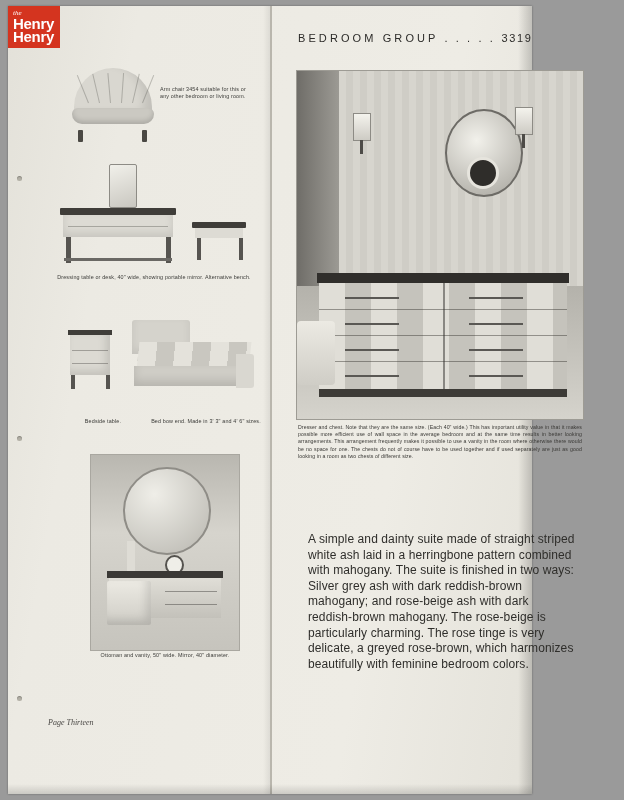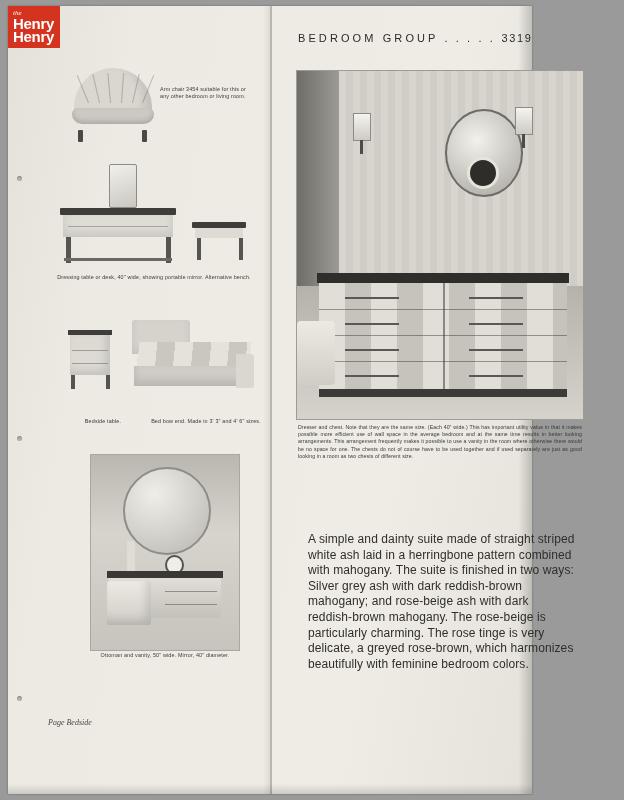--- a/index.html
+++ b/index.html
@@ -555,21 +555,21 @@
         <div class="van-vase"></div>
         <div class="van-clock"></div>
         <div class="van-top"></div>
         <div class="van-body"></div>
         <div class="van-drawer" style="top:136px;"></div>
         <div class="van-drawer" style="top:149px;"></div>
         <div class="van-ottoman"></div>
       </div>
       <div class="fig cap van-caption">Ottoman and vanity, 50" wide. Mirror, 40" diameter.</div>
 
-      <div class="page-number" style="left:0px; top:672px;">Page Bedside</div>
+      <div class="page-number" style="left:0px; top:672px;">Page Thirteen</div>
     </div>
 
     <div class="right-col">
 
       <div class="heading">
         <span>BEDROOM GROUP</span>
         <span class="dots">. . . . .</span>
         <span class="num">3319</span>
       </div>
 

